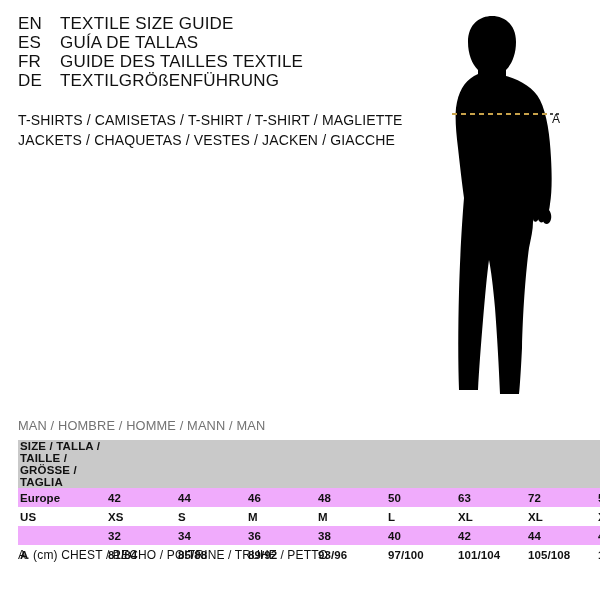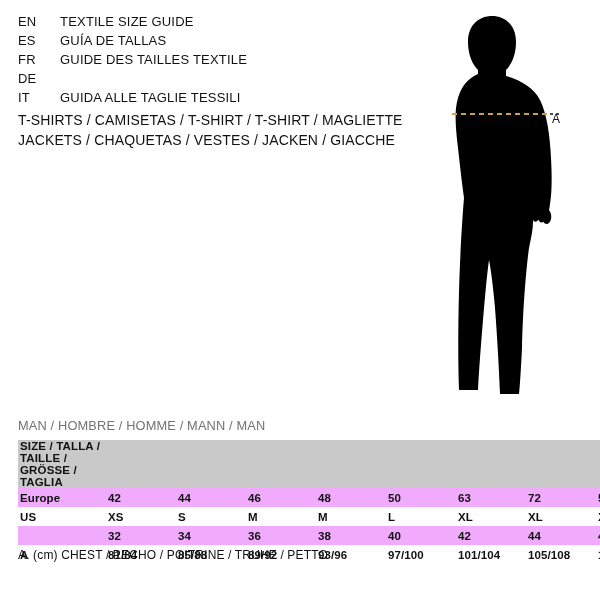--- a/index.html
+++ b/index.html
@@ -25,21 +25,21 @@
   .lang-block {
     position: absolute;
     left: 18px;
     top: 14px;
     width: 330px;
   }
   .lang-row {
     display: flex;
     align-items: baseline;
     height: 19px;
-    font-size: 13px;
+    font-size: 17px;
     letter-spacing: .2px;
   }
   .lang-code {
     width: 42px;
     flex: 0 0 42px;
     color: #111;
   }
   .lang-text {
     color: #111;
     white-space: nowrap;
@@ -149,24 +149,21 @@
     <div class="lang-row">
       <span class="lang-code">ES</span>
       <span class="lang-text">GUÍA DE TALLAS</span>
     </div>
     <div class="lang-row">
       <span class="lang-code">FR</span>
       <span class="lang-text">GUIDE DES TAILLES TEXTILE</span>
     </div>
     <div class="lang-row">
       <span class="lang-code">DE</span>
-    </div>
-    <div class="lang-row">
-      <span class="lang-code">IT</span>
-      <span class="lang-text">GUIDA ALLE TAGLIE TESSILI</span>
+      <span class="lang-text">TEXTILGRÖßENFÜHRUNG</span>
     </div>
   </div>
 
   <div class="garment-block">
     <div class="garment-line">T-SHIRTS / CAMISETAS / T-SHIRT / T-SHIRT / MAGLIETTE</div>
     <div class="garment-line">JACKETS / CHAQUETAS / VESTES / JACKEN / GIACCHE</div>
   </div>
 
   <div class="figure-wrap">
     <svg width="200" height="400" viewBox="0 0 200 400">

